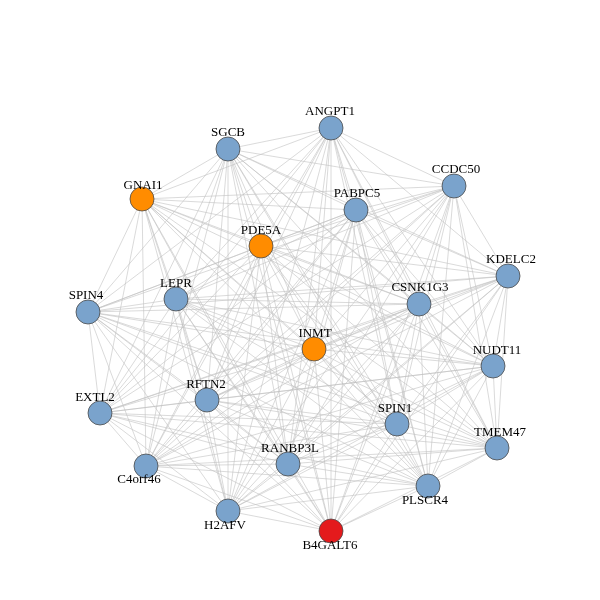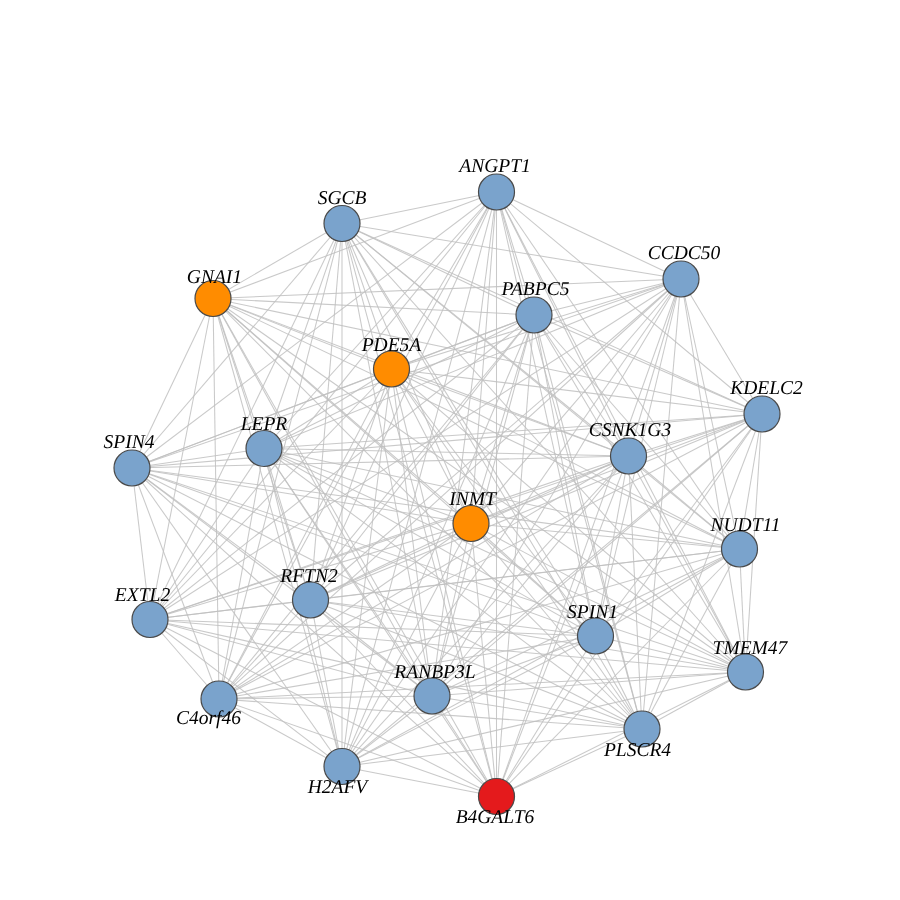--- a/index.html
+++ b/index.html
@@ -7,21 +7,20 @@
     padding: 0;
     background: #ffffff;
     font-family: "Liberation Sans", sans-serif;
   }
   .figure {
     position: relative;
     width: 600px;
     height: 600px;
     background: #ffffff;
     overflow: hidden;
-    font-style: italic;
   }
   .figure-title {
     position: absolute;
     top: 32px;
     left: 0;
     width: 100%;
     text-align: center;
     font-family: "Liberation Sans", sans-serif;
     font-size: 17px;
     font-weight: bold;

